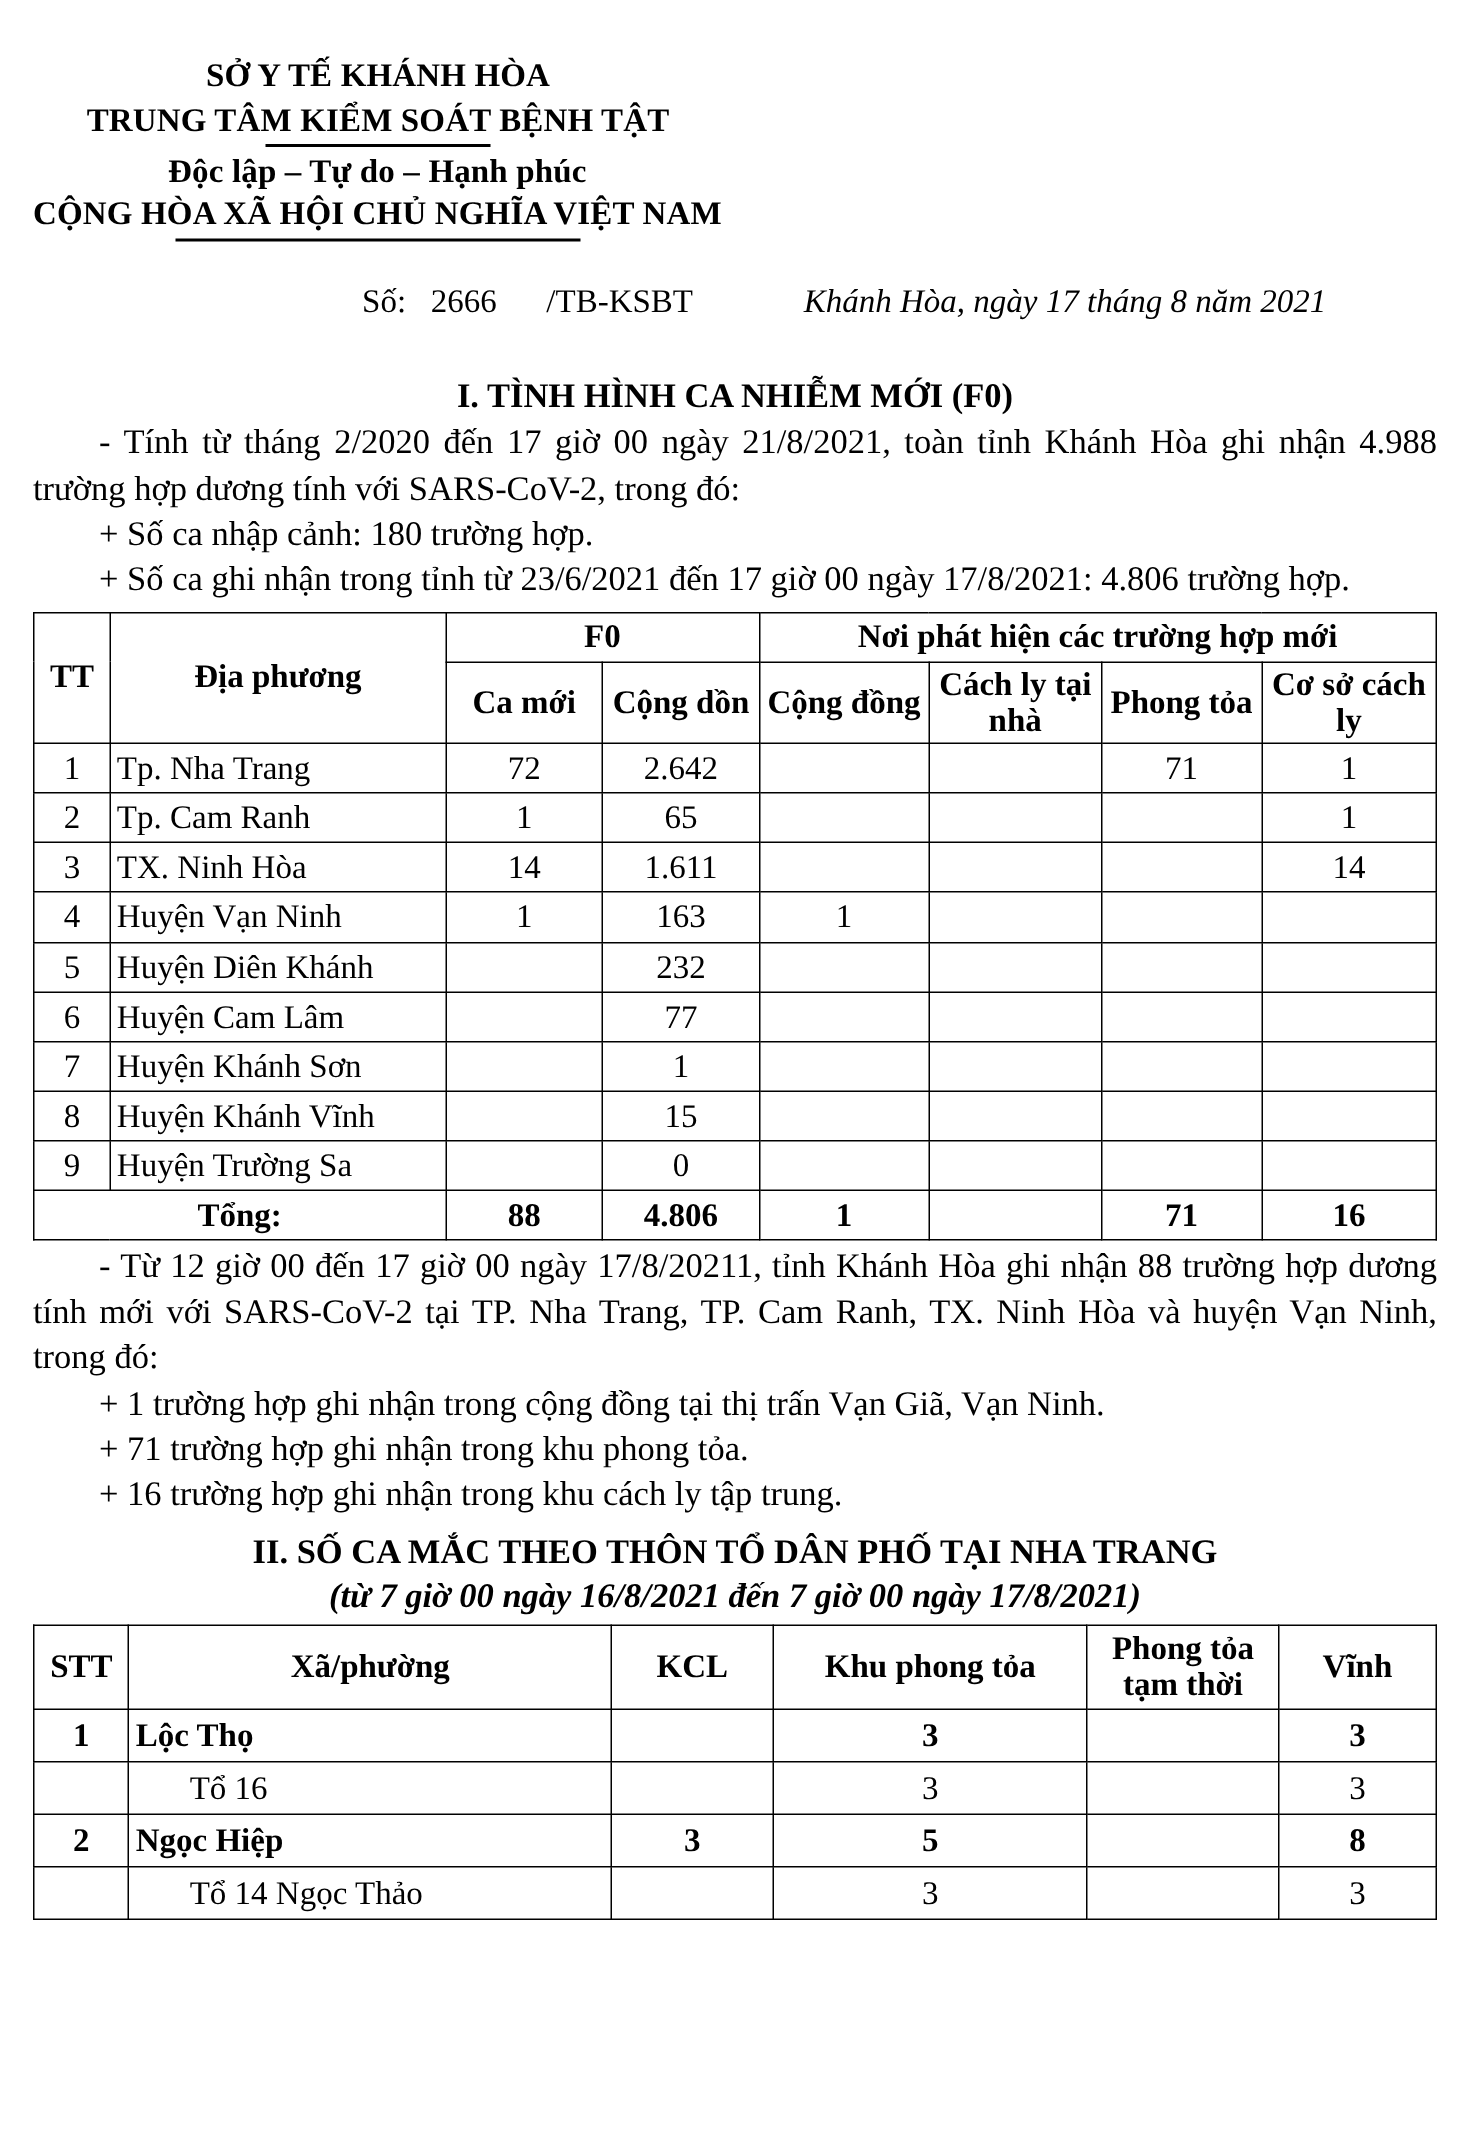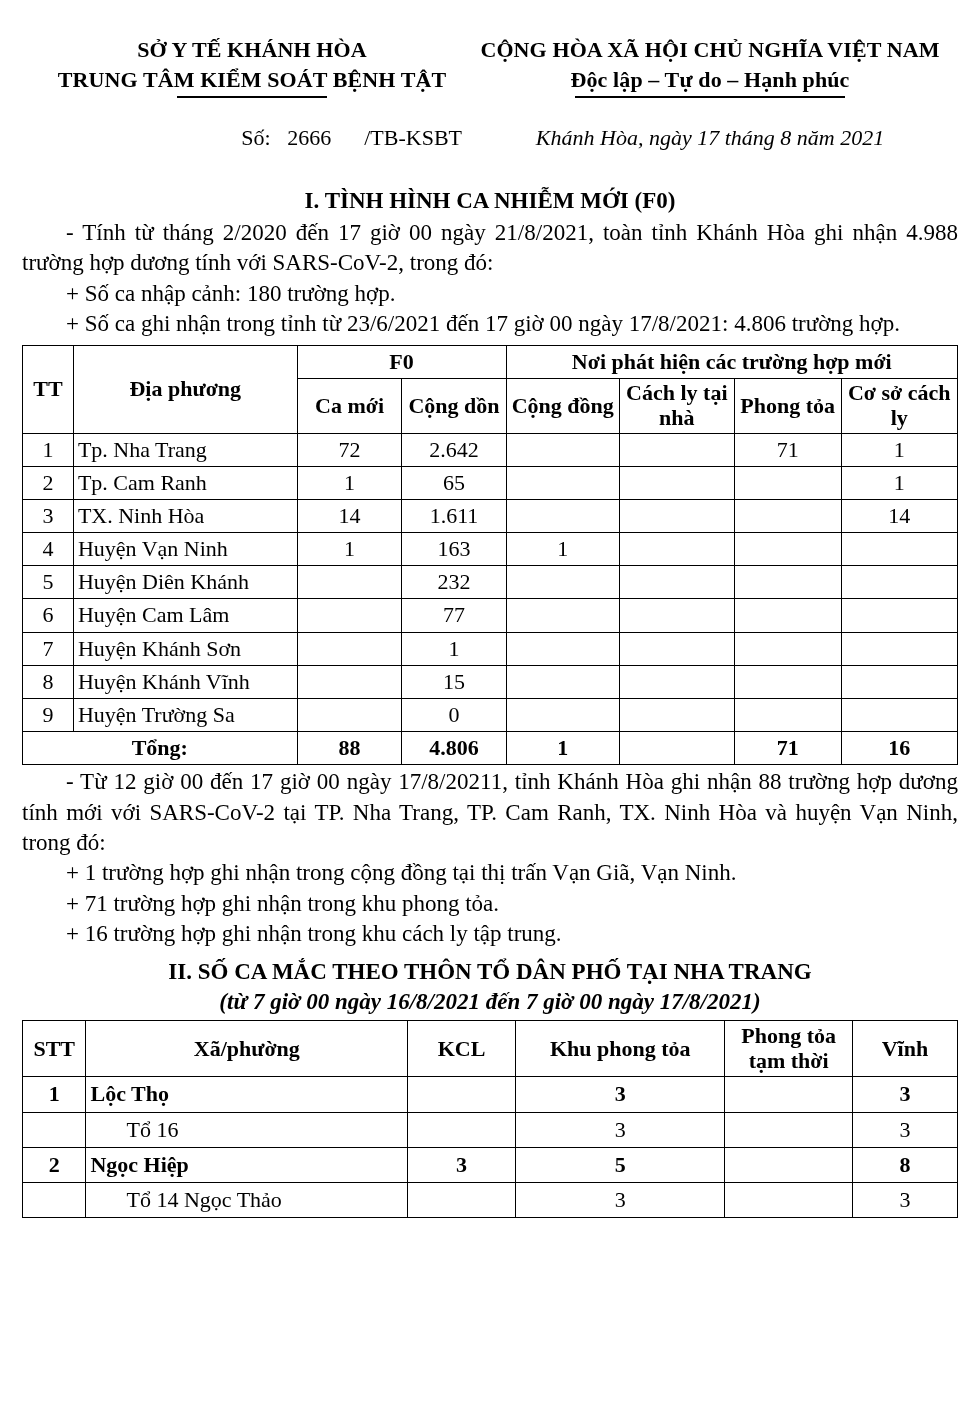--- a/index.html
+++ b/index.html
@@ -19,20 +19,21 @@
     width: 980px;
     min-height: 1424px;
     box-sizing: border-box;
     padding: 36px 22px 10px 22px;
     position: relative;
   }
 
   
   .header {
     display: flex;
+    flex-direction: column;
     align-items: flex-start;
     justify-content: flex-start;
   }
   .header-left {
     width: 420px;
     text-align: center;
     padding-left: 20px;
   }
   .header-right {
     flex: 1;
@@ -172,22 +173,22 @@
 
 <div class="page">
 
   <div class="header">
     <div class="header-left">
       <div class="h-line">SỞ Y TẾ KHÁNH HÒA</div>
       <div class="h-line small-pad">TRUNG TÂM KIỂM SOÁT BỆNH TẬT</div>
       <div class="underline-short"></div>
     </div>
     <div class="header-right">
+      <div class="h-line small-pad">Độc lập – Tự do – Hạnh phúc</div>
       <div class="h-line">CỘNG HÒA XÃ HỘI CHỦ NGHĨA VIỆT NAM</div>
-      <div class="h-line small-pad">Độc lập – Tự do – Hạnh phúc</div>
       <div class="underline-med"></div>
     </div>
   </div>
 
   <div class="numline">
     <div class="numline-left">Số:   2666      /TB-KSBT</div>
     <div class="numline-right">Khánh Hòa, ngày 17  tháng 8 năm 2021</div>
   </div>
 
 

